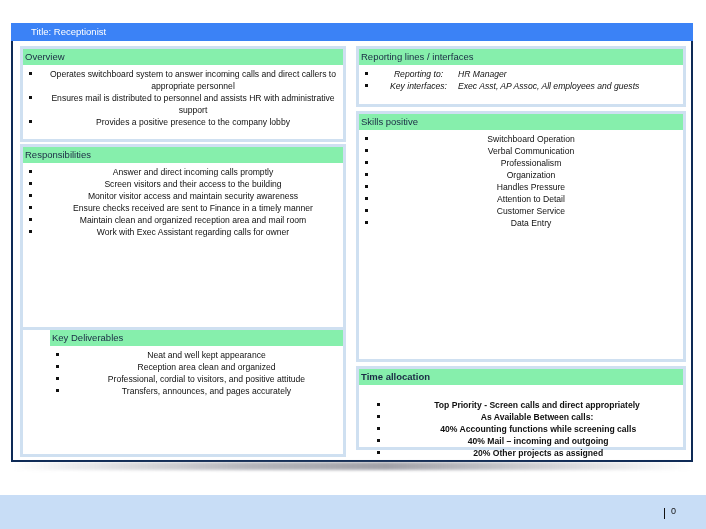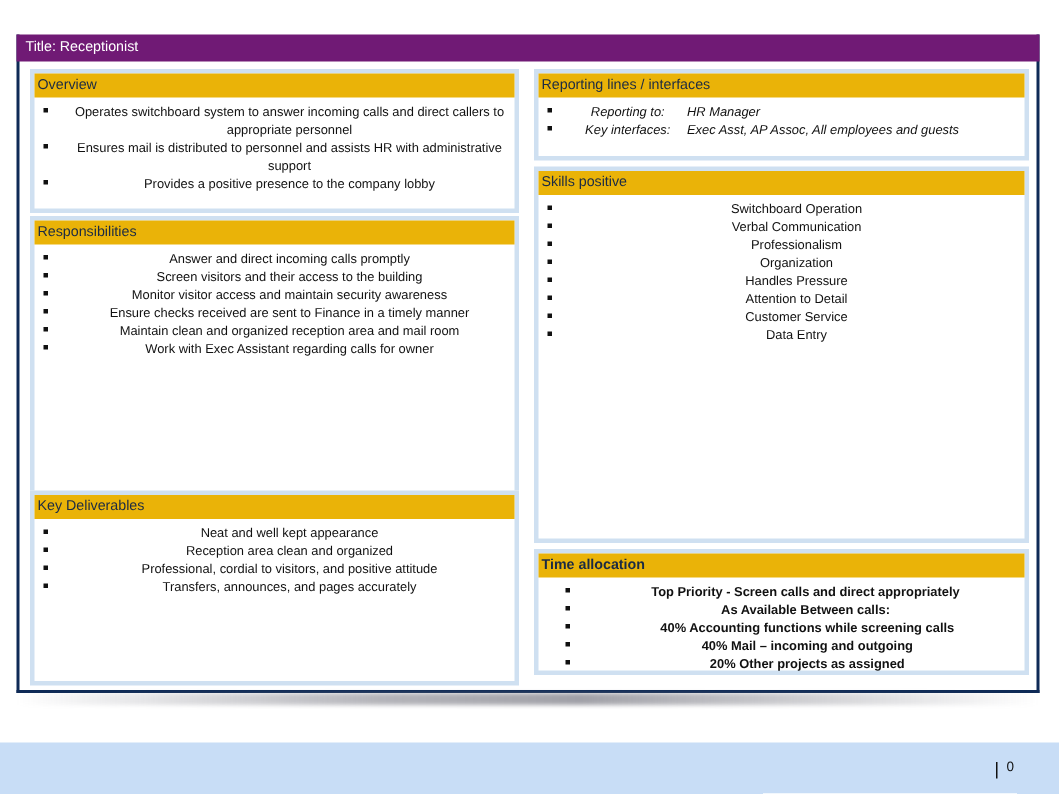--- a/index.html
+++ b/index.html
@@ -8,34 +8,34 @@
     background:#ffffff;
     font-family: "Liberation Sans", "DejaVu Sans", sans-serif;
     color:#111;
   }
   .frame {
     position:absolute; left:11px; top:23px; width:678px; height:437px;
     border:2px solid #0e2a56; border-top:none; background:#ffffff;
   }
   .title-bar {
     position:absolute; left:11px; top:23px; width:682px; height:18px;
-    background:#701a75; color:#ffffff; font-size:9.5px; line-height:18px;
-    padding-left:6px; box-sizing:border-box;
+    background:#3b82f6; color:#ffffff; font-size:9.5px; line-height:18px;
+    padding-left:20px; box-sizing:border-box;
   }
   .shadow {
     position:absolute; left:11px; top:462px; width:682px; height:8px;
     background:linear-gradient(to right, rgba(255,255,255,0) 0%, rgba(120,120,130,0.55) 35%, rgba(110,110,120,0.65) 55%, rgba(255,255,255,0) 100%);
     filter:blur(1.5px);
   }
   .box {
     position:absolute; box-sizing:border-box;
     border:3px solid #cfe0f1; background:#ffffff;
   }
   .box-header {
-    background:#eab308; height:16px; line-height:16px;
+    background:#86efac; height:16px; line-height:16px;
     font-size:9.5px; color:#1a2a44; padding-left:2px;
   }
   ul.bullets {
     list-style:none; margin:0; padding:3px 0 0 4px;
     font-size:8.6px; line-height:12px;
   }
   ul.bullets li { position:relative; padding-left:16px;text-align:center; }
   ul.bullets li .bullet {
     position:absolute; left:2px; top:4px; width:3px; height:3px; background:#111;
   }
@@ -71,21 +71,21 @@
   <ul class="bullets">
     <li><span class="bullet"></span><span>Answer and direct incoming calls promptly</span></li>
     <li><span class="bullet"></span><span>Screen visitors and their access to the building</span></li>
     <li><span class="bullet"></span><span>Monitor visitor access and maintain security awareness</span></li>
     <li><span class="bullet"></span><span>Ensure checks received are sent to Finance in a timely manner</span></li>
     <li><span class="bullet"></span><span>Maintain clean and organized reception area and mail room</span></li>
     <li><span class="bullet"></span><span>Work with Exec Assistant regarding calls for owner</span></li>
   </ul>
 </div>
 
-<div class="box" style="left:20px; top:327px; width:326px; height:130px;">
+<div class="box" style="left:20px; top:327px; width:326px; height:130px;padding-left:27px;">
   <div class="box-header">Key Deliverables</div>
   <ul class="bullets">
     <li><span class="bullet"></span><span>Neat and well kept appearance</span></li>
     <li><span class="bullet"></span><span>Reception area clean and organized</span></li>
     <li><span class="bullet"></span><span>Professional, cordial to visitors, and positive attitude</span></li>
     <li><span class="bullet"></span><span>Transfers, announces, and pages accurately</span></li>
   </ul>
 </div>
 
 <div class="box" style="left:356px; top:46px; width:330px; height:61px;">
@@ -117,21 +117,21 @@
     <li><span class="bullet"></span><span>Organization</span></li>
     <li><span class="bullet"></span><span>Handles Pressure</span></li>
     <li><span class="bullet"></span><span>Attention to Detail</span></li>
     <li><span class="bullet"></span><span>Customer Service</span></li>
     <li><span class="bullet"></span><span>Data Entry</span></li>
   </ul>
 </div>
 
 <div class="box" style="left:356px; top:366px; width:330px; height:84px;font-weight:bold;">
   <div class="box-header">Time allocation</div>
-  <ul class="bullets" style="padding-left:16px;">
+  <ul class="bullets" style="padding-left:16px;margin-top:11px;">
     <li><span class="bullet"></span><span>Top Priority - Screen calls and direct appropriately</span></li>
     <li><span class="bullet"></span><span>As Available Between calls:</span></li>
     <li><span class="bullet"></span><span style="white-space:pre;"> 40% Accounting functions while screening calls</span></li>
     <li><span class="bullet"></span><span style="white-space:pre;"> 40% Mail – incoming and outgoing</span></li>
     <li><span class="bullet"></span><span style="white-space:pre;"> 20% Other projects as assigned</span></li>
   </ul>
 </div>
 
 <div class="shadow"></div>
 

